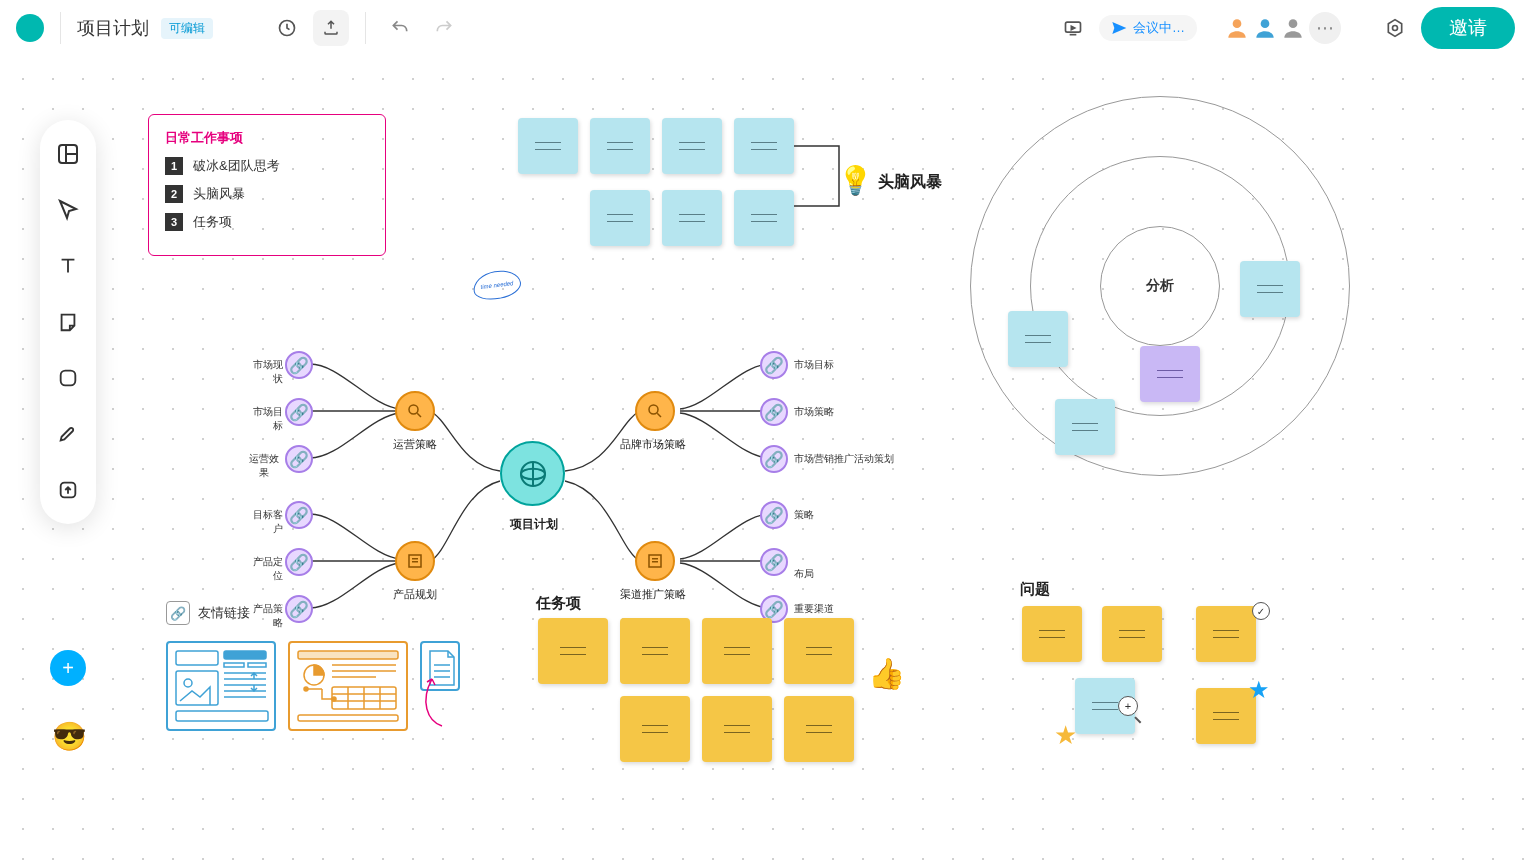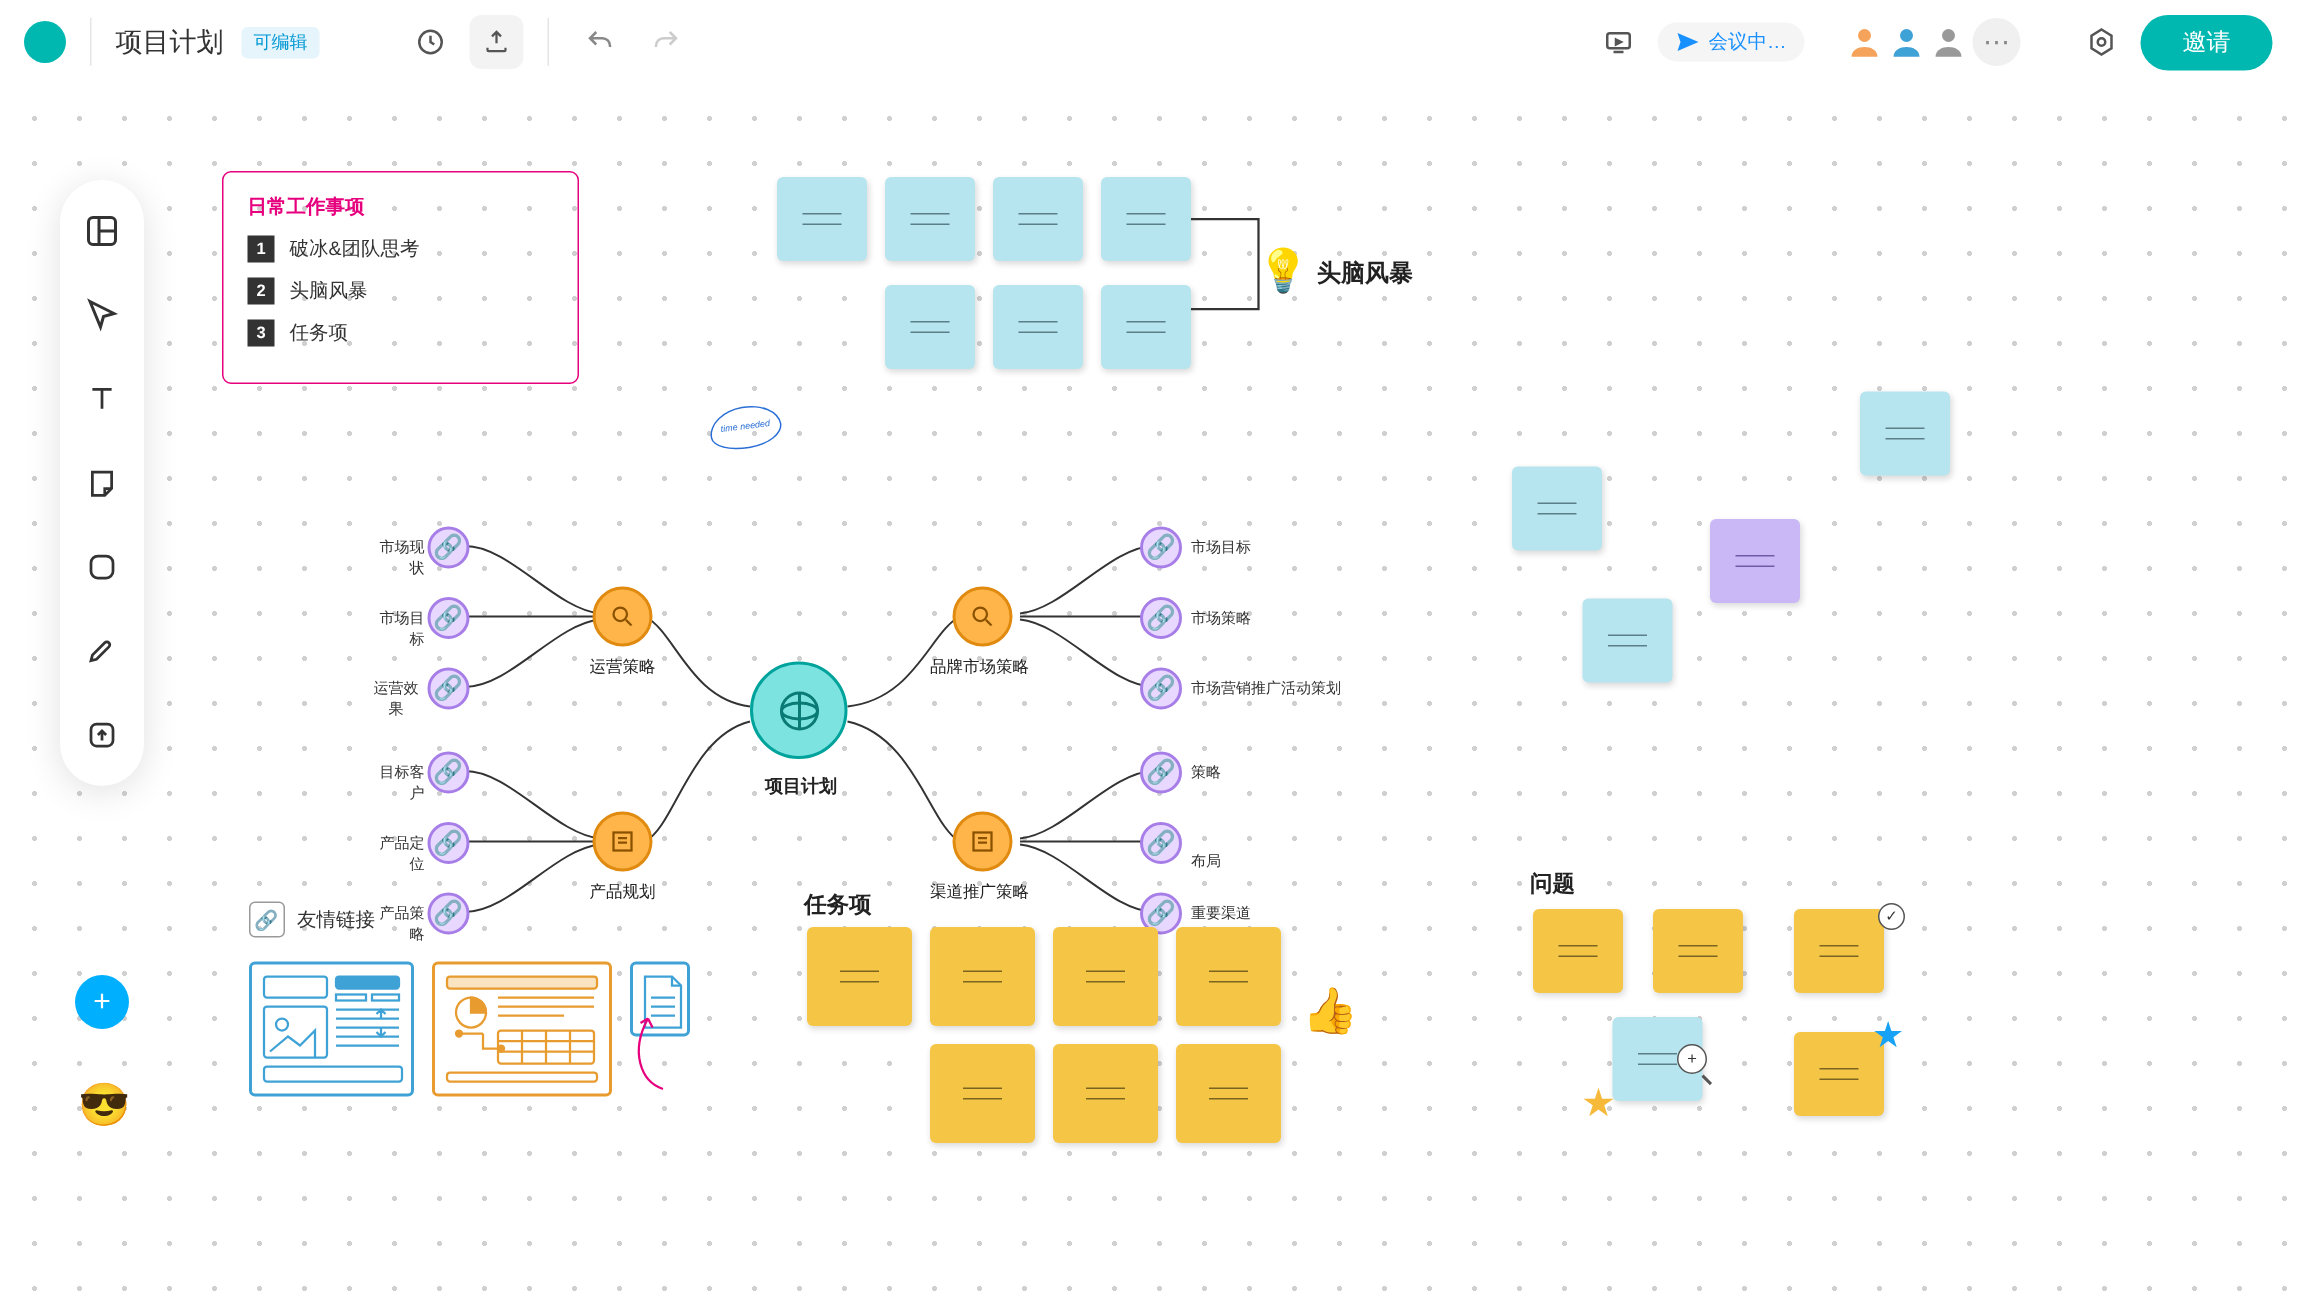--- a/index.html
+++ b/index.html
@@ -12,21 +12,21 @@
 .vdiv{width:1px;height:32px;background:#e5e5e5;margin:0 8px}
 .title{font-size:18px;color:#333;font-weight:500}
 .badge{font-size:12px;color:#0098d4;background:#e6f4fb;border-radius:4px;padding:2px 8px;margin-left:4px}
 .ibtn{width:36px;height:36px;border-radius:8px;display:flex;align-items:center;justify-content:center;cursor:pointer;color:#555}
 .ibtn.boxed{background:#f3f3f3}
 .spacer{flex:1}
 .meeting{display:flex;align-items:center;gap:6px;background:#f5f5f5;border-radius:18px;padding:4px 12px;font-size:13px;color:#1890ff}
 .avatars{display:flex;gap:-4px}
 .avatars .av{width:32px;height:32px;border-radius:50%;display:flex;align-items:center;justify-content:center;margin-left:-4px}
 .moredots{width:32px;height:32px;border-radius:50%;background:#f0f0f0;display:flex;align-items:center;justify-content:center;color:#888;font-size:18px}
-.invite{background:#00b8b0;color:#fff;border:none;border-radius:22px;padding:8px 28px;font-size:16px;cursor:pointer}
+.invite{background:#00b8b0;color:#fff;border:none;border-radius:22px;padding:8px 28px;font-size:19px;cursor:pointer}
 
 .lefttool{position:absolute;left:40px;top:120px;width:56px;background:#fff;border-radius:28px;box-shadow:0 4px 24px rgba(0,0,0,.12);display:flex;flex-direction:column;align-items:center;padding:20px 0;gap:28px;z-index:20}
 .lefttool .t{width:28px;height:28px;display:flex;align-items:center;justify-content:center;cursor:pointer;color:#333}
 .plus-chat{position:absolute;left:50px;top:650px;width:36px;height:36px;border-radius:50%;background:#00b0ff;display:flex;align-items:center;justify-content:center;color:#fff;font-size:20px;z-index:20;cursor:pointer}
 .emoji-s{position:absolute;left:52px;top:720px;font-size:28px;z-index:20;cursor:pointer}
 
 .canvas{position:absolute;inset:56px 0 0 0;z-index:5}
 .panel-tasks{position:absolute;left:148px;top:58px;width:238px;border:1.5px solid #e6007e;border-radius:6px;padding:14px 16px}
 .panel-tasks .h{color:#e6007e;font-size:13px;font-weight:600;margin-bottom:8px}
 .panel-tasks .row{display:flex;align-items:center;gap:10px;margin:10px 0;font-size:13px;color:#333}
@@ -248,20 +248,26 @@
       <div class="ln"></div>
       <div class="ln"></div>
     </div>
 
   <svg style="position:absolute;left:794px;top:80px" width="60" height="90">
       <path d="M0 10 H45 V70 H0" fill="none" stroke="#333" stroke-width="1.5"></path>
     </svg>
   <div class="bulb">💡</div>
   <div class="bulb-label">头脑风暴</div>
 
+  <div class="target">
+    <div class="ring" style="left:0;top:0;width:380px;height:380px"></div>
+    <div class="ring" style="left:60px;top:60px;width:260px;height:260px"></div>
+    <div class="ring" style="left:130px;top:130px;width:120px;height:120px"></div>
+    <div class="center-lbl">分析</div>
+  </div>
   <div class="sticky blue" style="left:1240px;top:205px">
       <div class="ln"></div>
       <div class="ln"></div>
     </div>
   <div class="sticky blue" style="left:1008px;top:255px">
       <div class="ln"></div>
       <div class="ln"></div>
     </div>
   <div class="sticky purple" style="left:1140px;top:290px">
       <div class="ln"></div>

